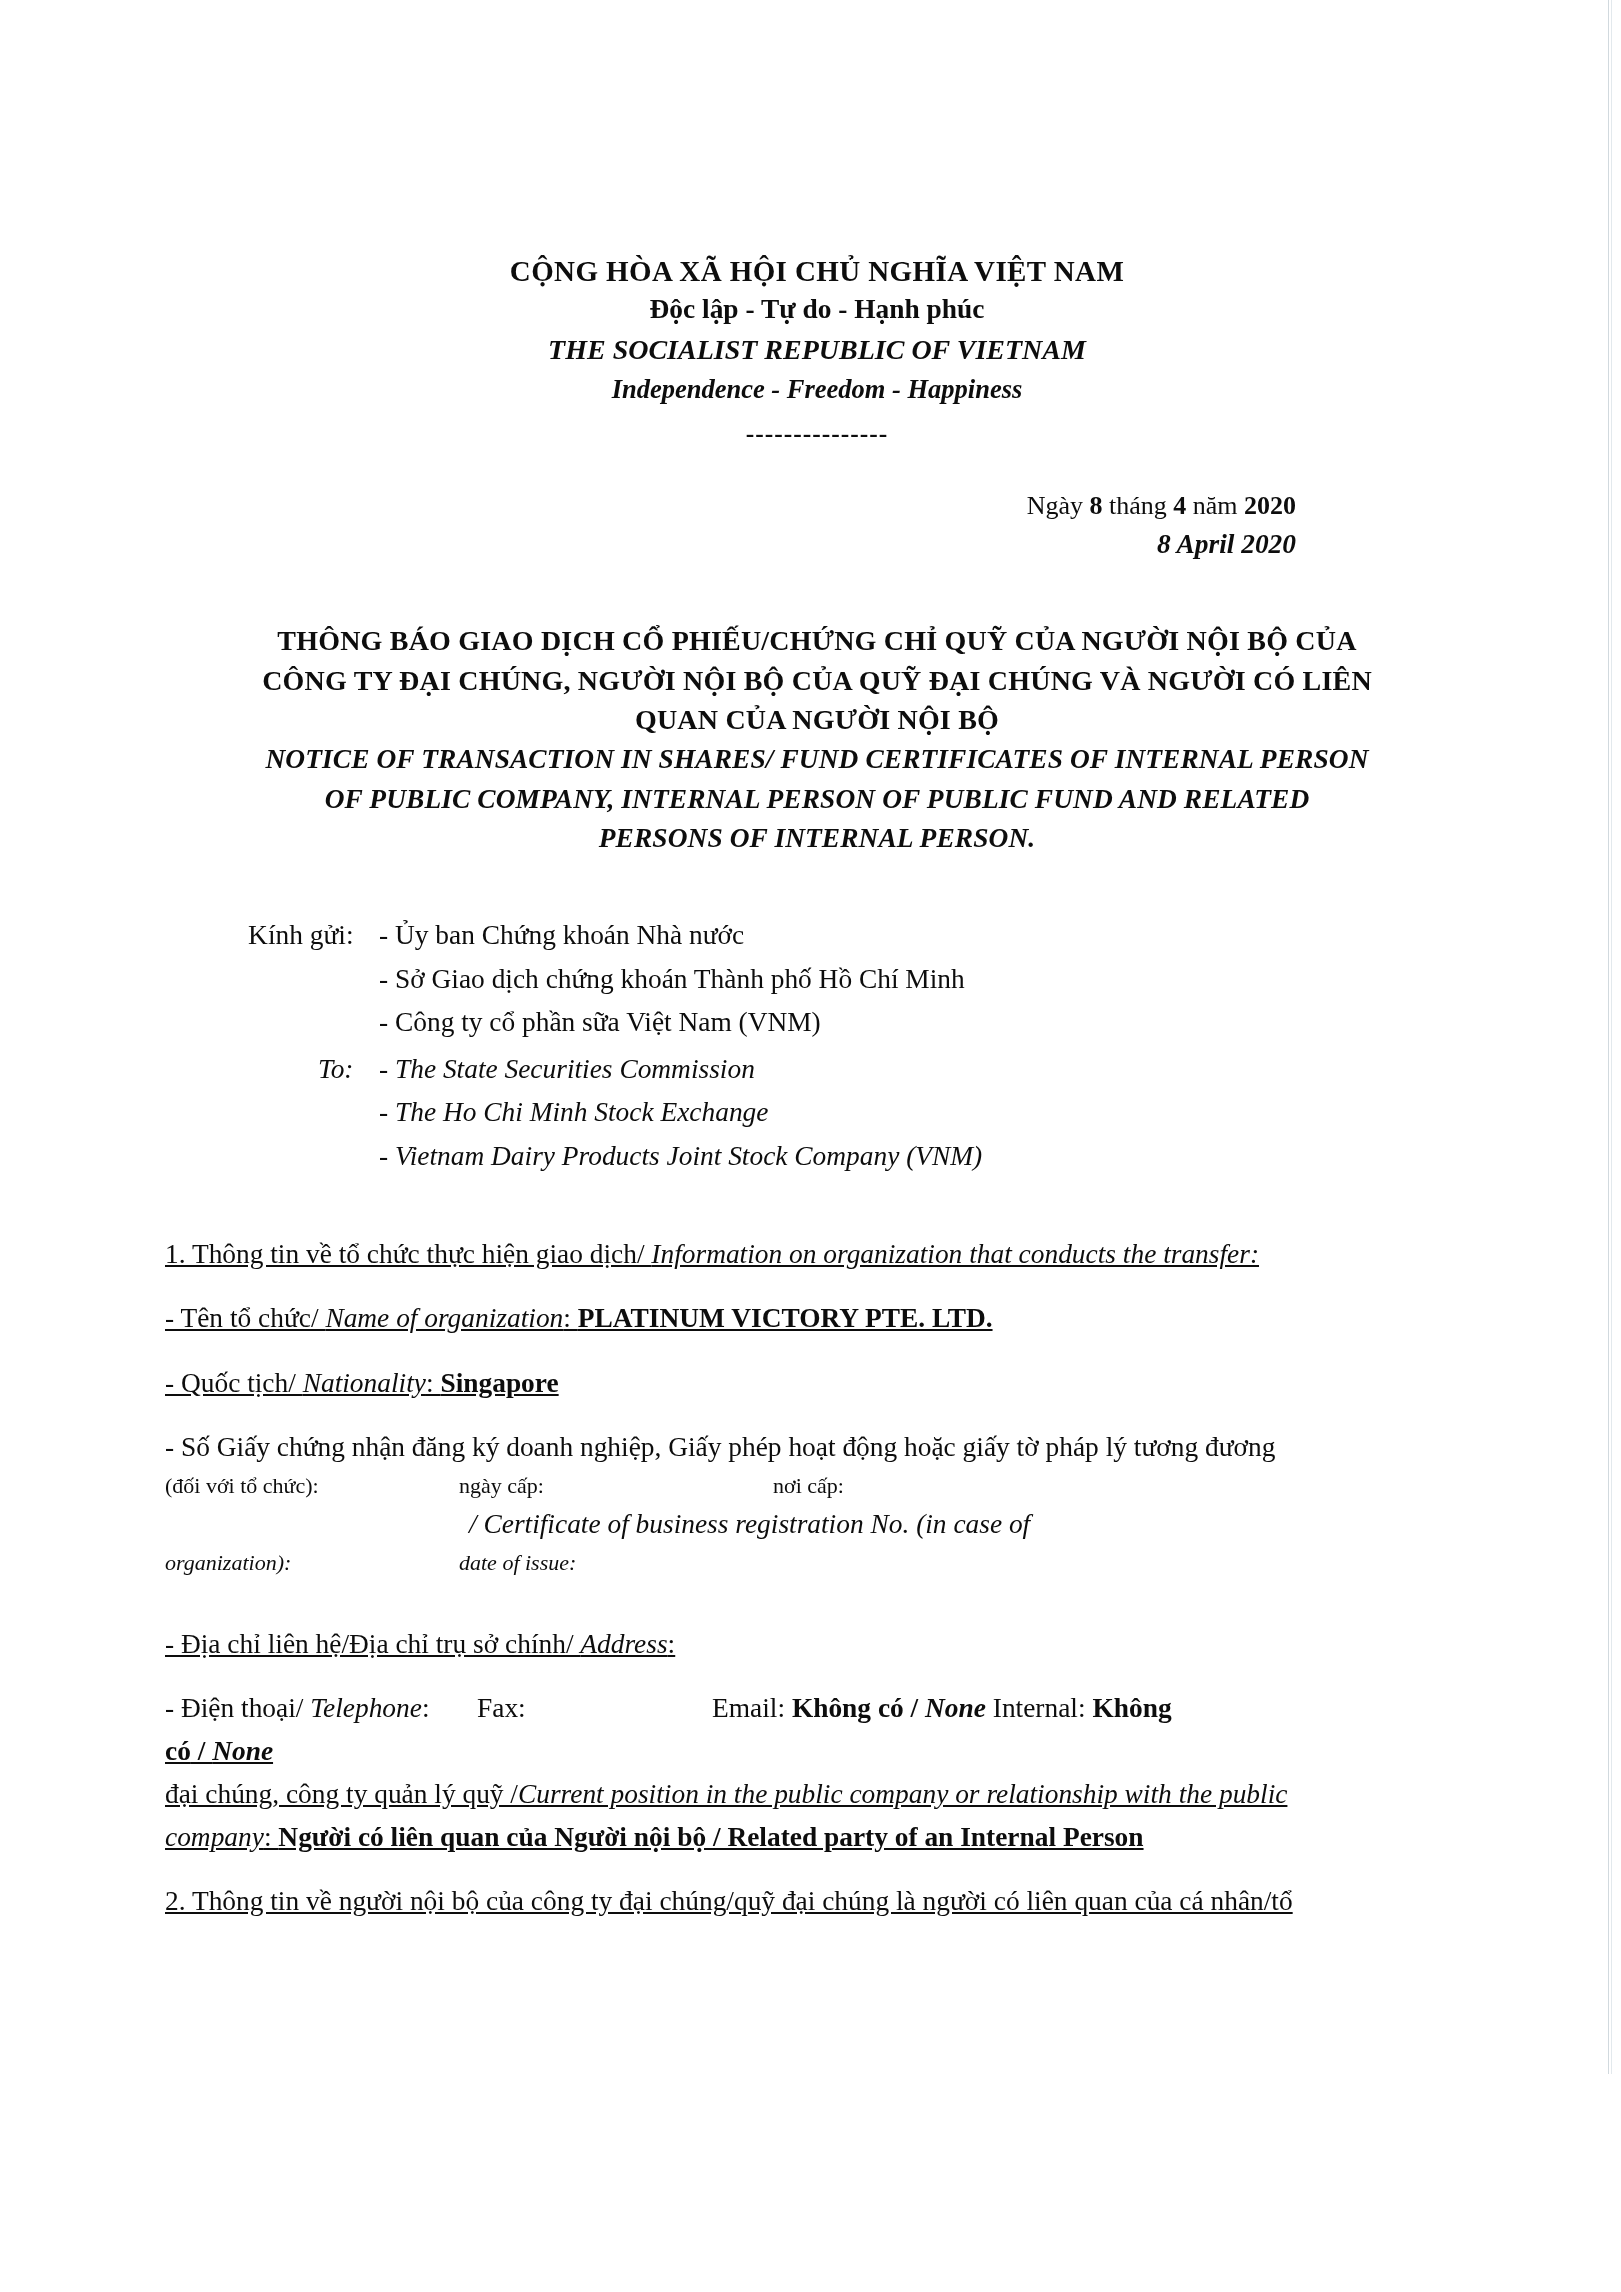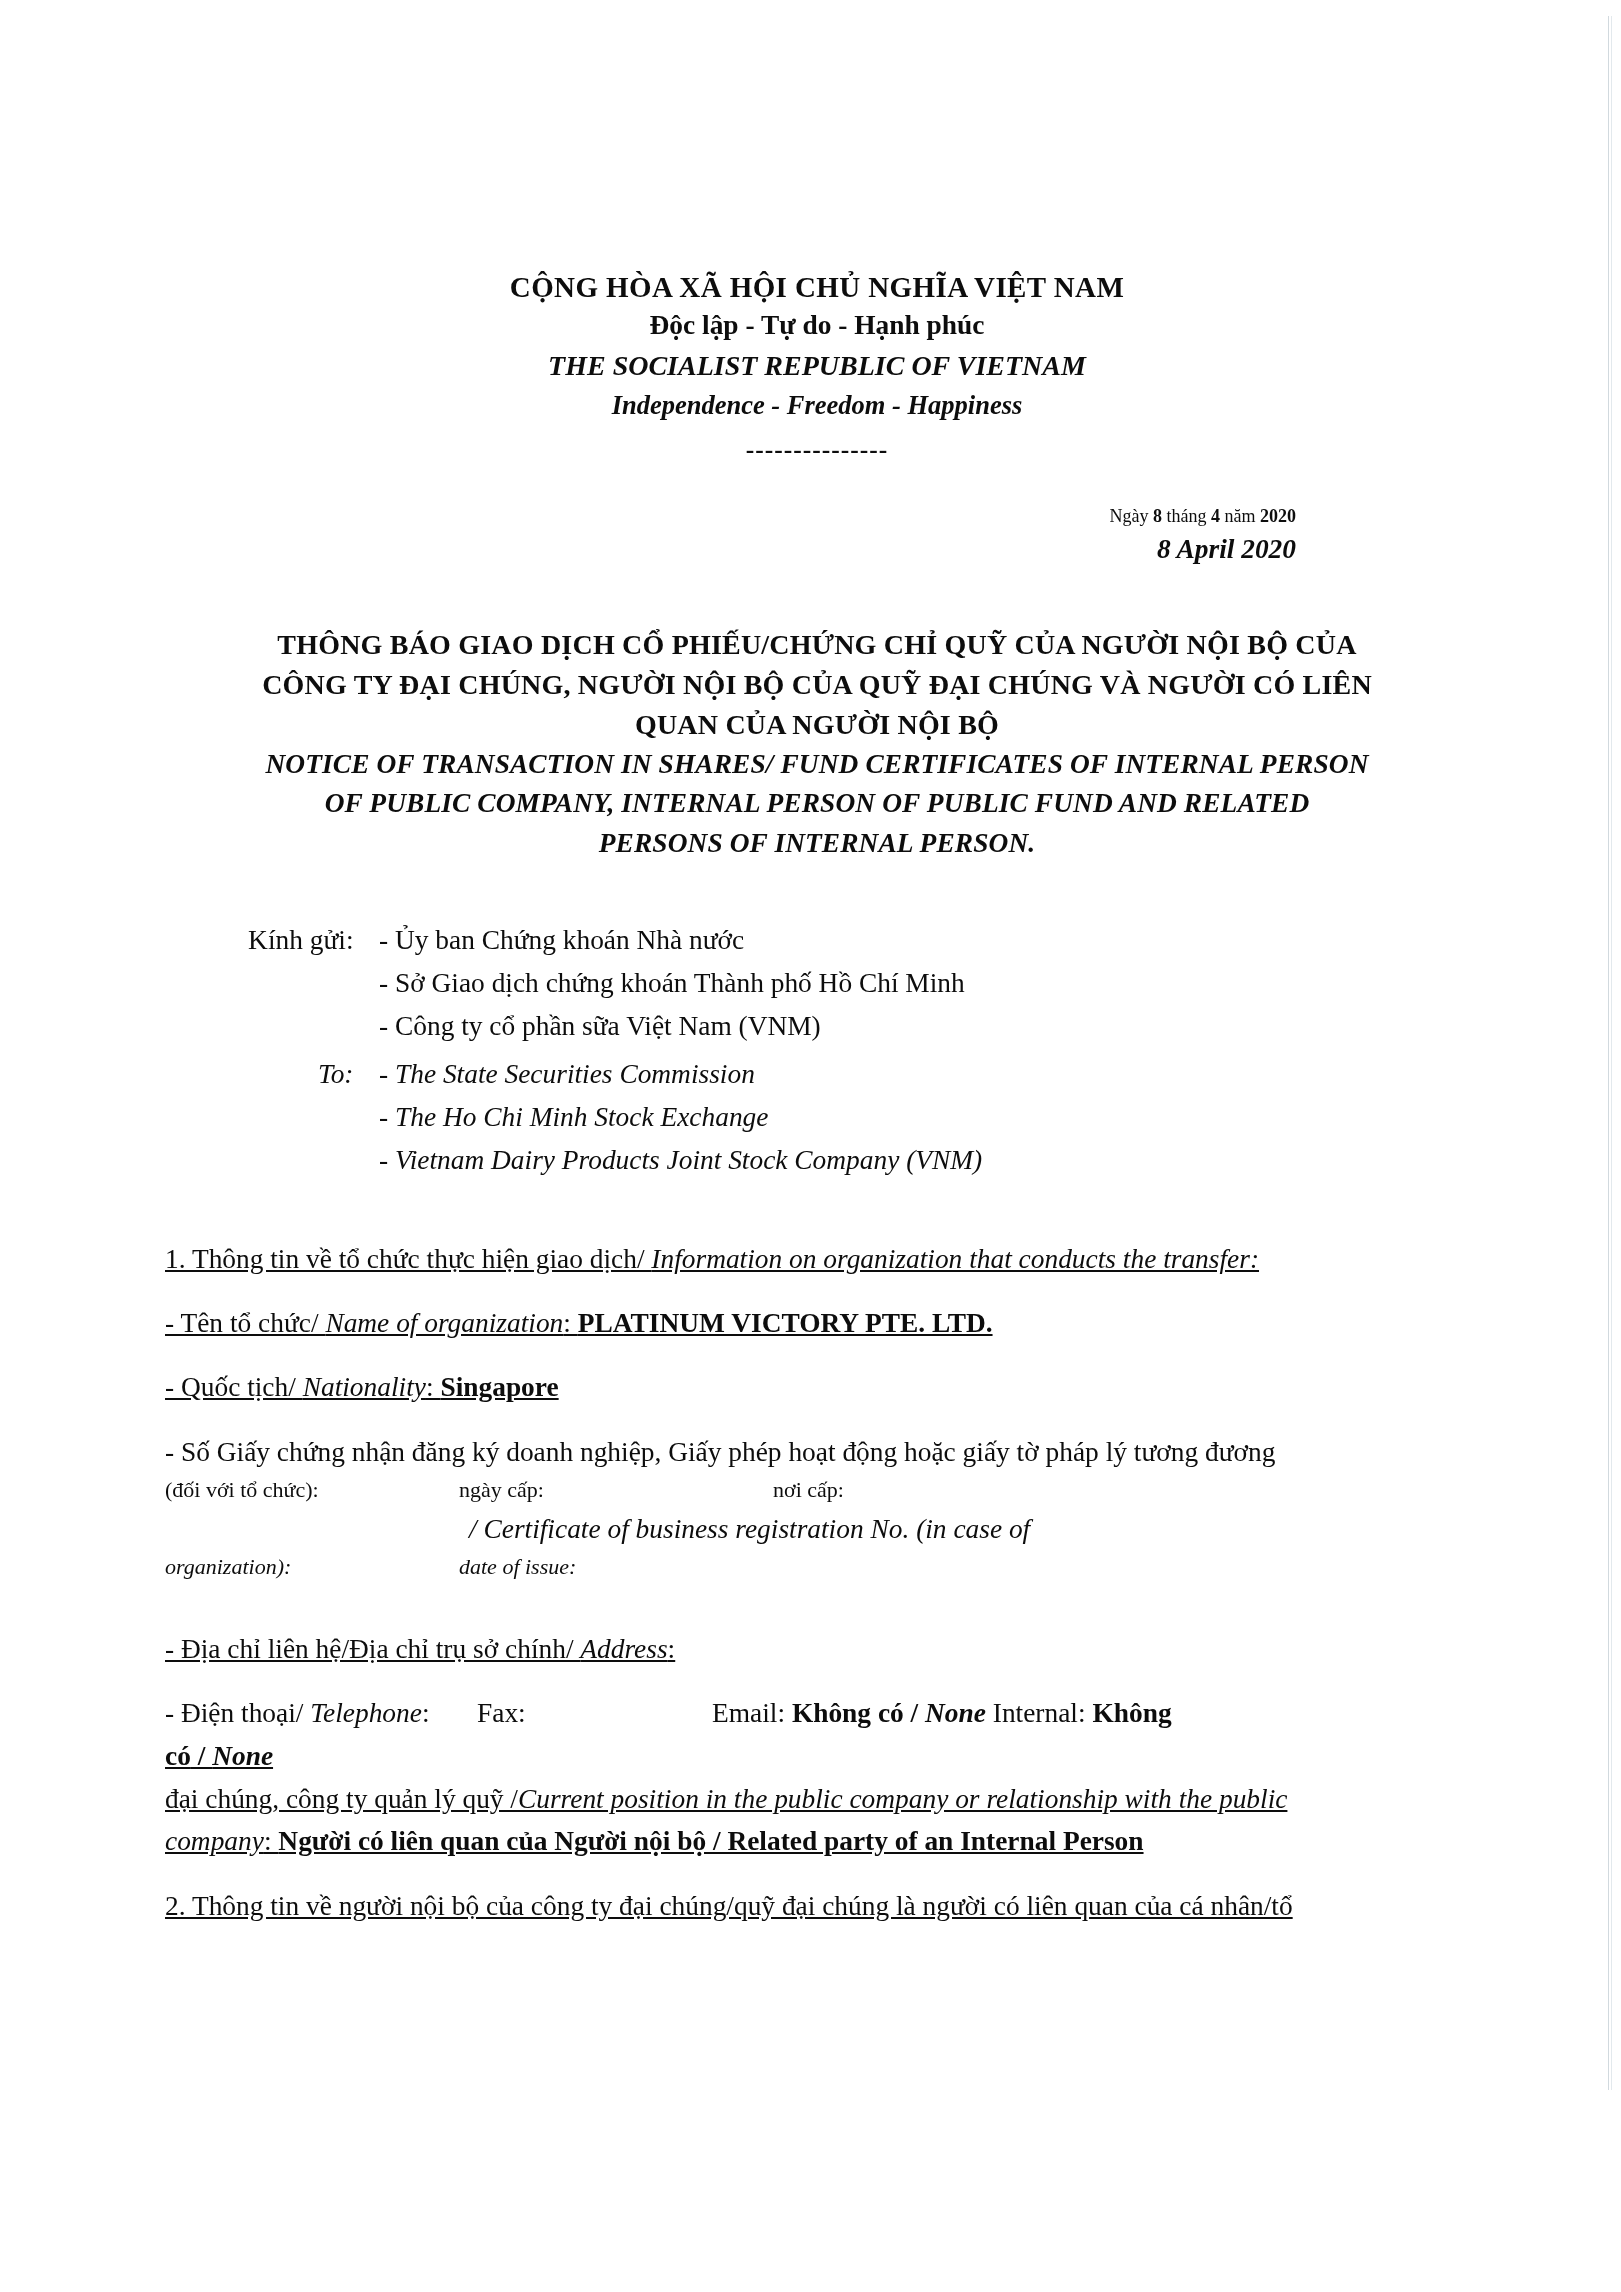--- a/index.html
+++ b/index.html
@@ -6,21 +6,21 @@
   html, body {
     margin: 0;
     padding: 0;
     background: #ffffff;
   }
   .page {
     position: relative;
     width: 1621px;
     height: 2074px;
     background: #ffffff;
-    margin: 16px auto;
+    margin: 0 auto;
     overflow: hidden;
     font-family: "Liberation Serif", "DejaVu Serif", serif;
     color: #0d0d0d;
     box-sizing: border-box;
   }
 
   
   .scan-edge {
     position: absolute;
     top: 0;
@@ -83,21 +83,21 @@
     line-height: 1;
   }
 
   
   .date-block {
     margin-top: 41px;
     text-align: right;
     padding-right: 173px;
   }
   .date-vi {
-    font-size: 18px;
+    font-size: 26px;
     line-height: 1.42;
     text-align: right;
   }
   .date-en {
     font-size: 27.4px;
     font-style: italic;
     font-weight: bold;
     line-height: 1.42;
   }
   .b { font-weight: bold; }

